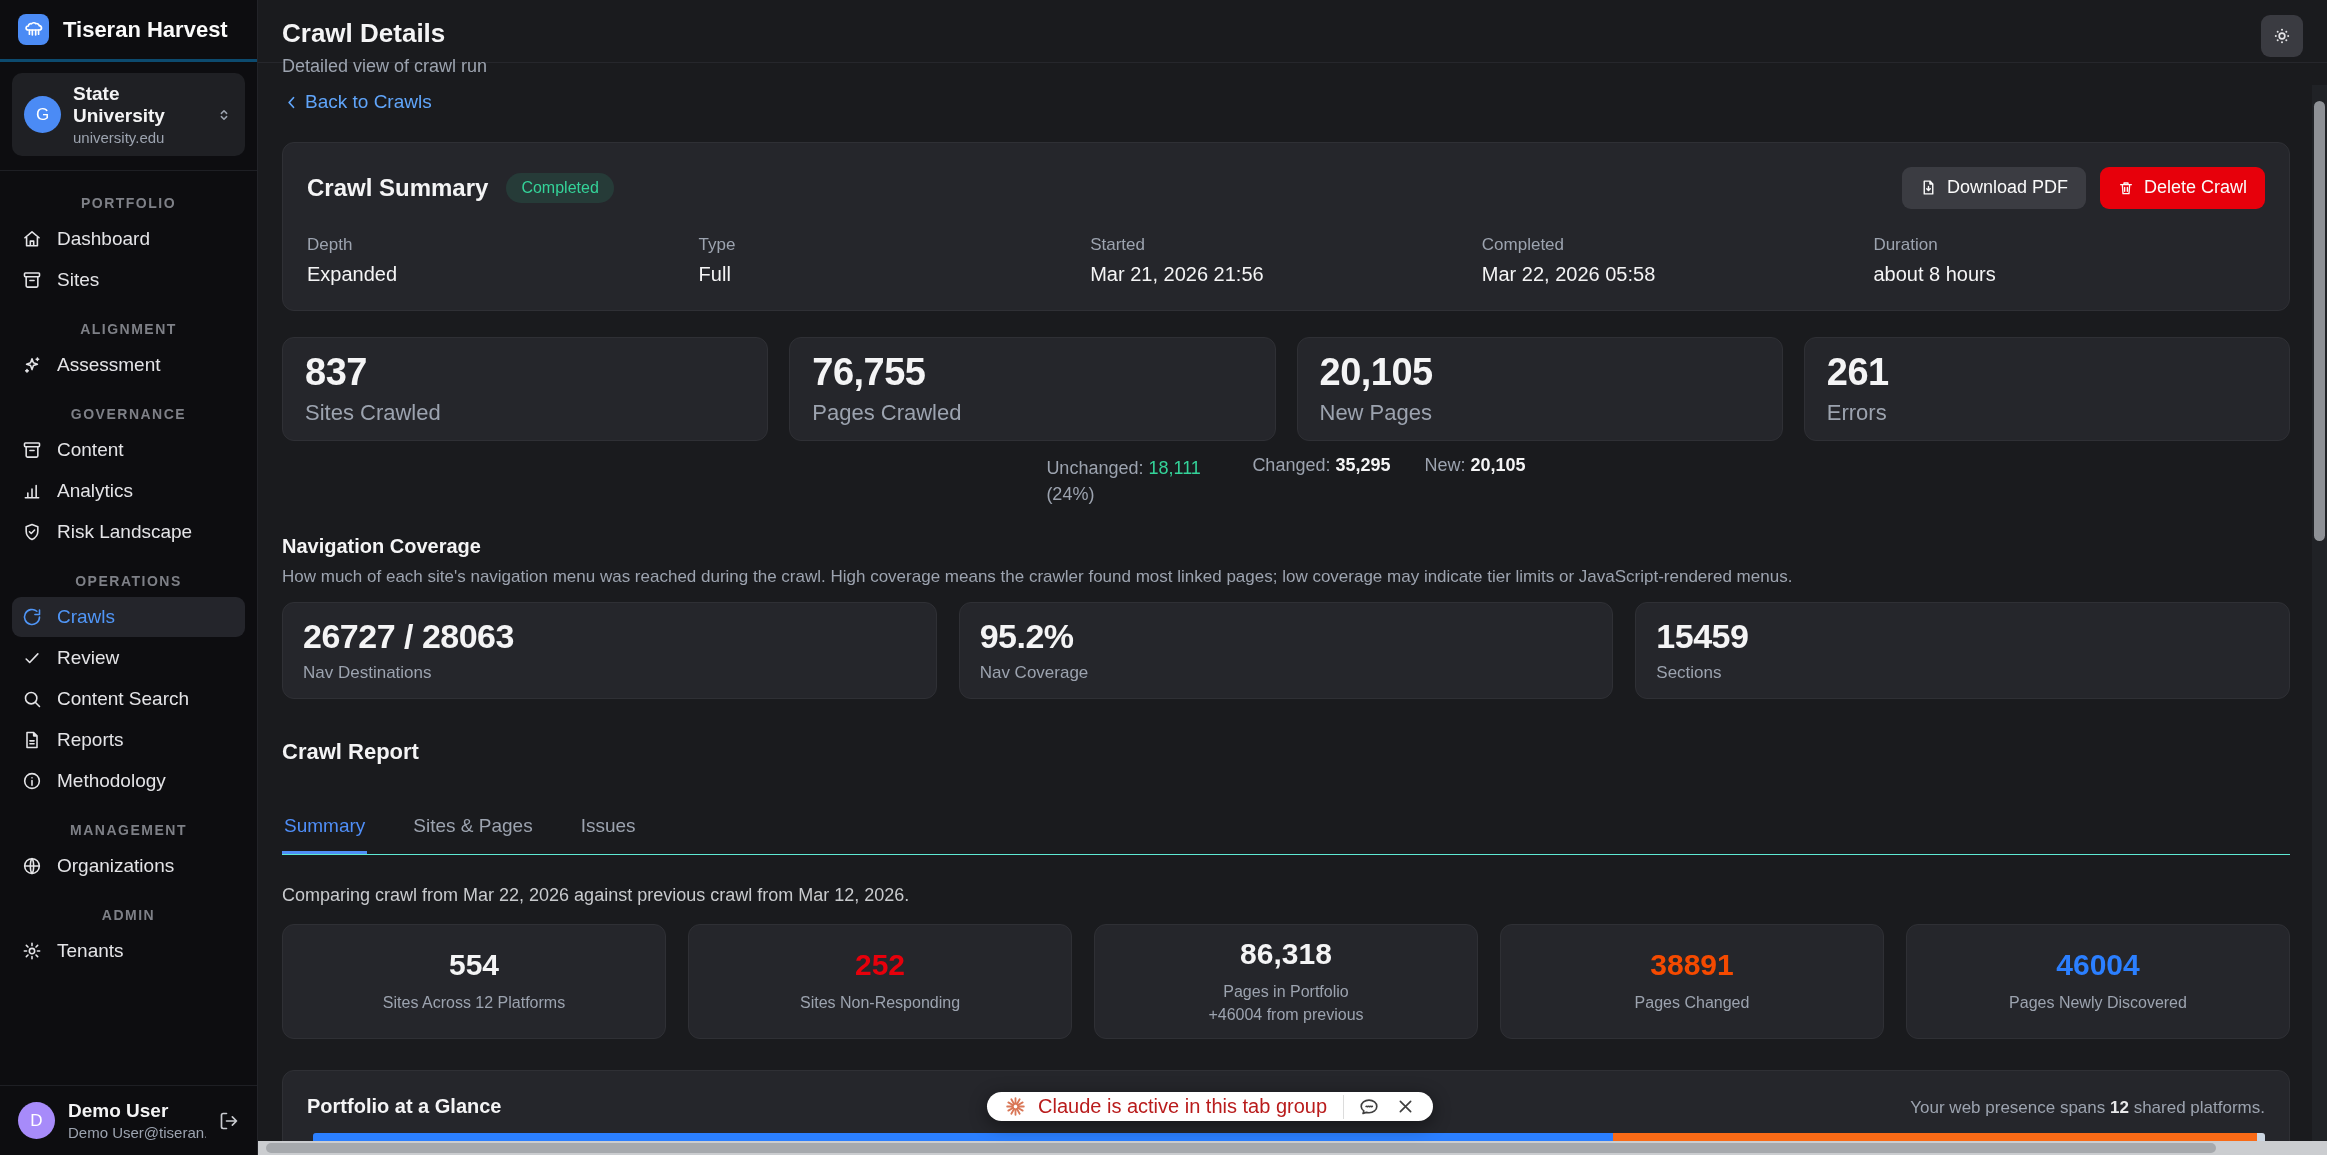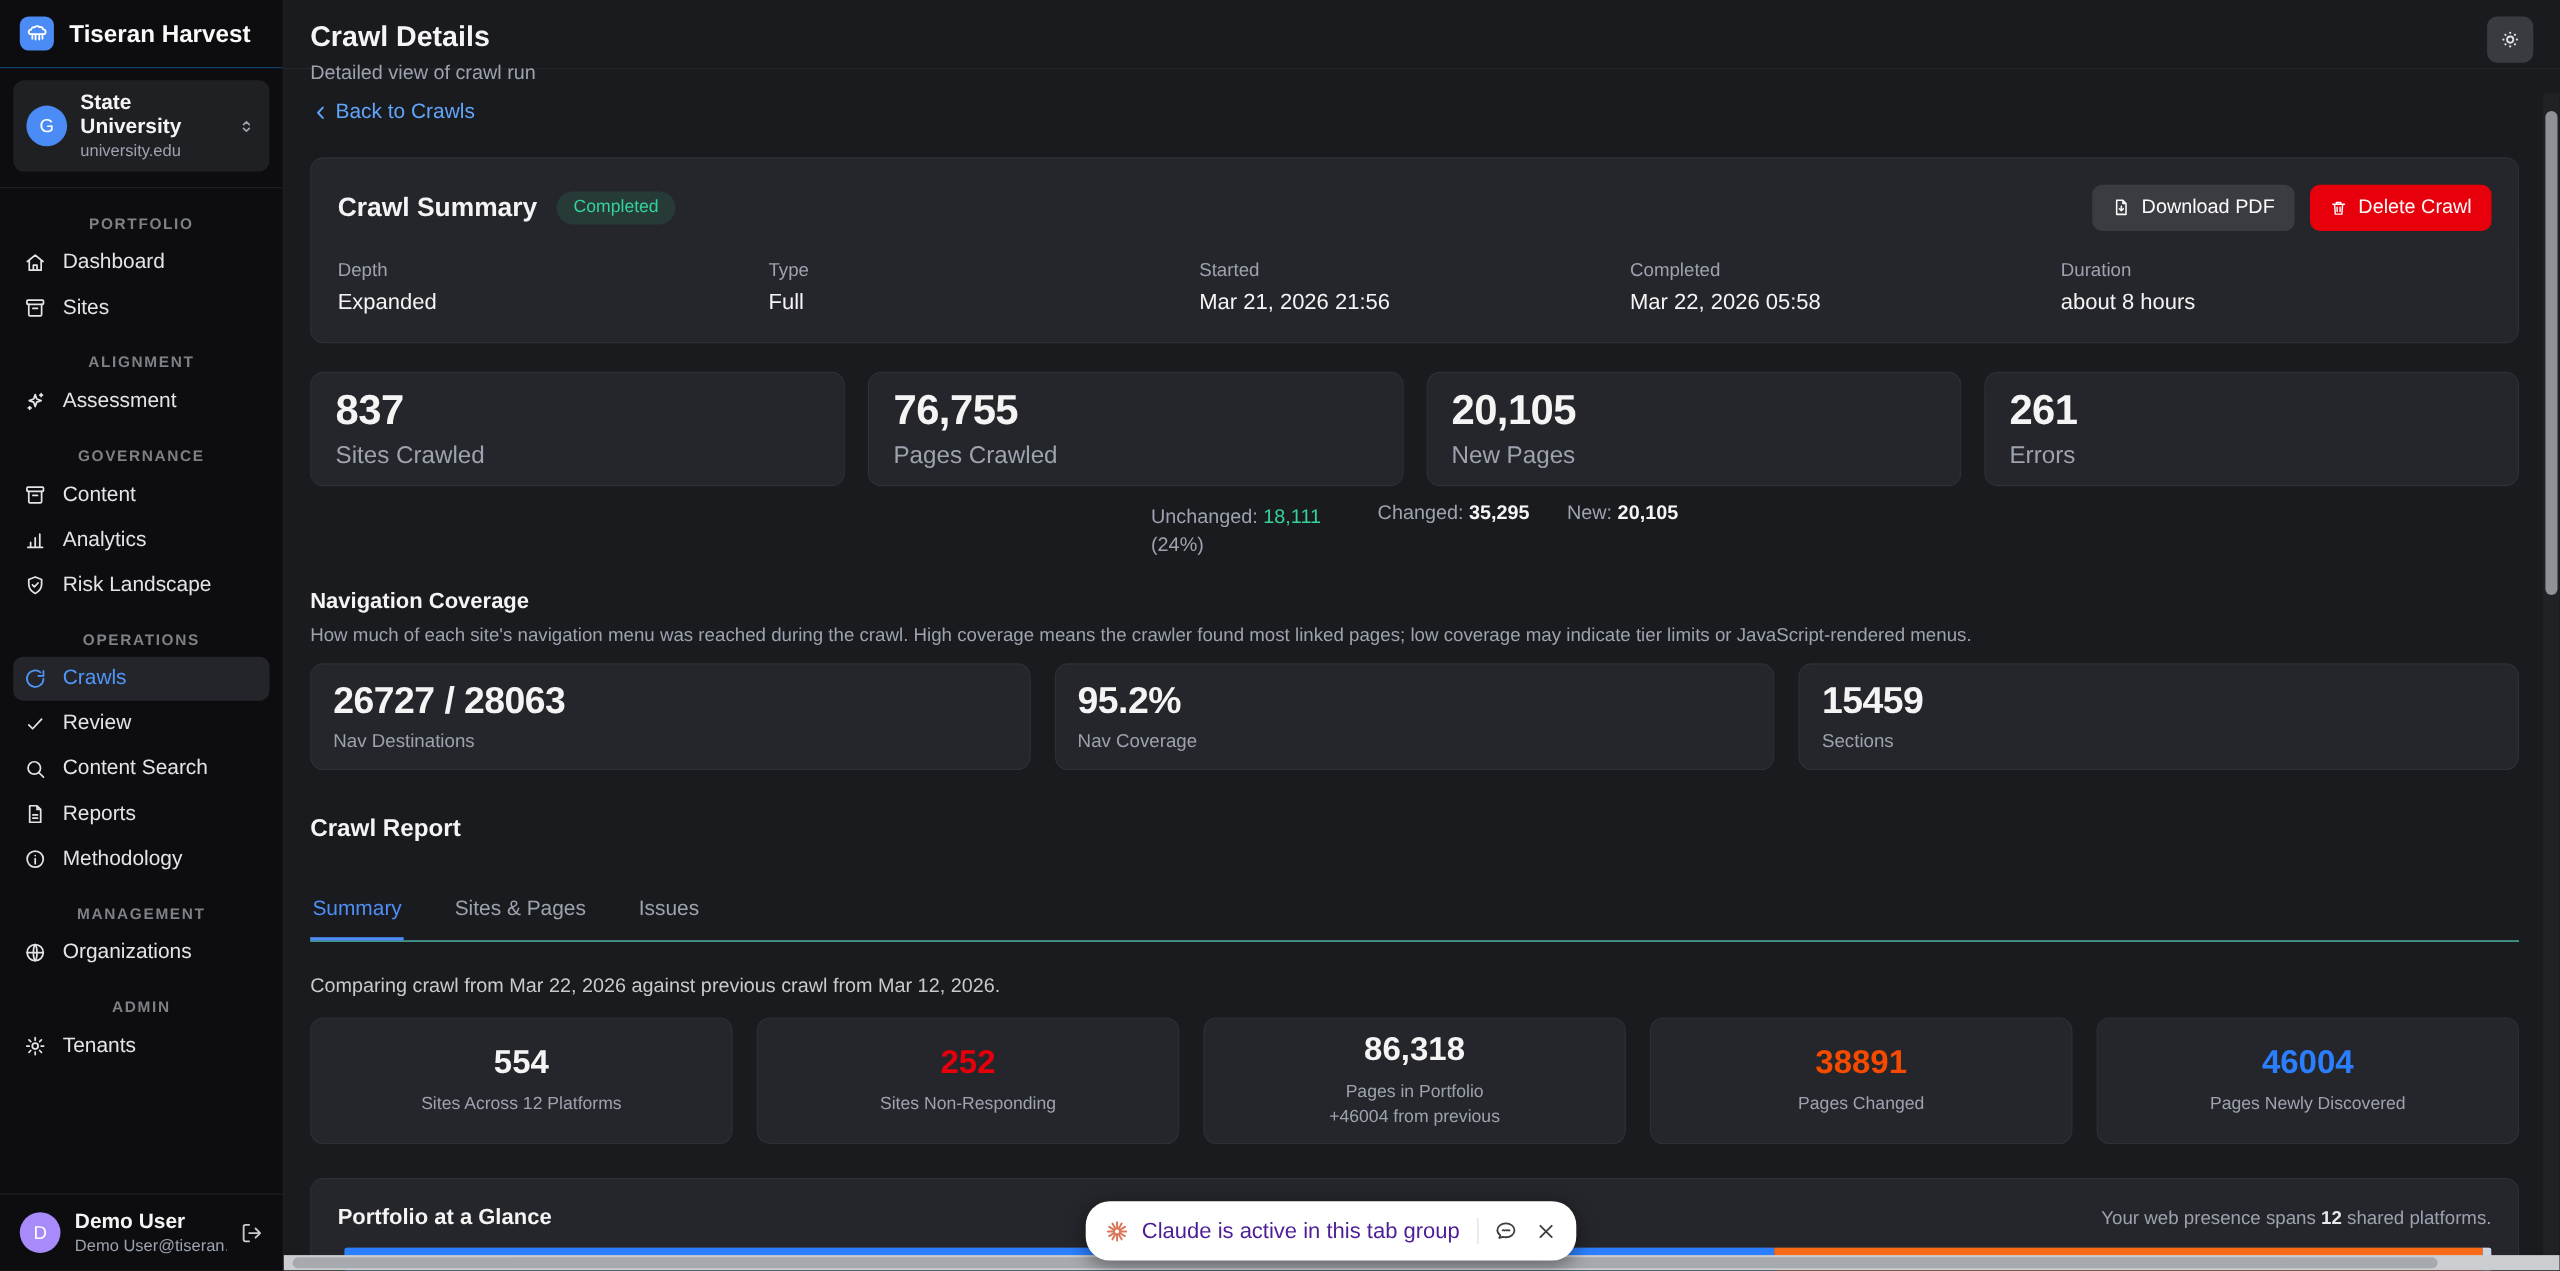--- a/index.html
+++ b/index.html
@@ -2,21 +2,21 @@
 <html><head>
 <meta charset="utf-8">
 <style>
   * { margin:0; padding:0; box-sizing:border-box; }
   html,body { width:2327px; height:1155px; overflow:hidden; }
   body { font-family:"Liberation Sans","DejaVu Sans",sans-serif; background:#1a1b1e; color:#f4f4f5; }
   .app { display:flex; width:100%; height:100%; }
 
   
   .sidebar { width:258px; min-width:258px; height:100%; background:#0d0d10; border-right:1px solid #222328; display:flex; flex-direction:column; }
-  .brand { display:flex; align-items:center; gap:14px; padding:16px 18px; border-bottom:1px solid #0c4a6e; height:62px; }
+  .brand { display:flex; align-items:center; gap:14px; padding:16px 18px; border-bottom:3px solid #0c4a6e; height:62px; }
   .brand-logo { width:31px; height:31px; border-radius:8px; background:#4b8bf5; display:flex; align-items:center; justify-content:center; }
   .brand-name { font-size:22px; font-weight:bold; color:#fafafa; }
   .org-wrap { padding:11px 12px 14px; border-bottom:1px solid #1e1f24; }
   .org-card { background:#1f2024; border-radius:10px; display:flex; align-items:center; gap:12px; padding:10px 12px; cursor:pointer; }
   .org-avatar { width:37px; height:37px; border-radius:50%; background:#4b8bf5; color:#fff; font-size:17px; display:flex; align-items:center; justify-content:center; }
   .org-text { flex:1; min-width:0; }
   .org-name { font-size:19px; font-weight:bold; color:#f4f4f5; }
   .org-domain { font-size:15px; color:#9ca3af; margin-top:2px; }
   nav.side-nav { flex:1; overflow:hidden; padding-top:4px;text-align:center; }
   .nav-section-label { font-size:14px; font-weight:bold; letter-spacing:1.5px; color:#7e8087; padding:20px 22px 8px; }
@@ -91,21 +91,21 @@
   .bar-track { flex:1; height:22px; background:#3e3f44; border-radius:3px; overflow:hidden; display:flex; margin-left:6px; }
   .bar-seg { height:100%; }
 
   
   .v-scrollbar { position:absolute; top:85px; right:0; bottom:14px; width:15px; background:#202226; cursor:pointer; }
   .v-thumb { position:absolute; top:16px; left:2px; width:11px; height:440px; border-radius:6px; background:#8e9196; }
   .h-scrollbar { position:absolute; left:0; right:0; bottom:0; height:14px; background:#cbcdd0; cursor:pointer; }
   .h-thumb { position:absolute; top:2px; left:8px; width:1950px; height:10px; border-radius:5px; background:#a6a9ad; }
 
   
-  .toast { position:fixed; left:987px; top:1092px; height:54px; background:#fff; border-radius:22px; display:flex; align-items:center; gap:12px; padding:0 16px 0 18px; box-shadow:0 4px 18px rgba(0,0,0,0.45); z-index:50; color:#4c1d95; }
+  .toast { position:fixed; left:987px; top:1092px; height:29px; background:#fff; border-radius:22px; display:flex; align-items:center; gap:12px; padding:0 16px 0 18px; box-shadow:0 4px 18px rgba(0,0,0,0.45); z-index:50; color:#b91c1c; }
   .toast-text { font-size:20px; }
   .toast-divider { width:1px; height:24px; background:#dcdcdc; margin-left:4px; }
   .toast-icon-btn { display:flex; align-items:center; justify-content:center; cursor:pointer; color:#3f3f3f; background:none; border:none; padding:2px; }
 </style>
 </head>
 <body>
 
 <div class="app">
 
   <aside class="sidebar">

